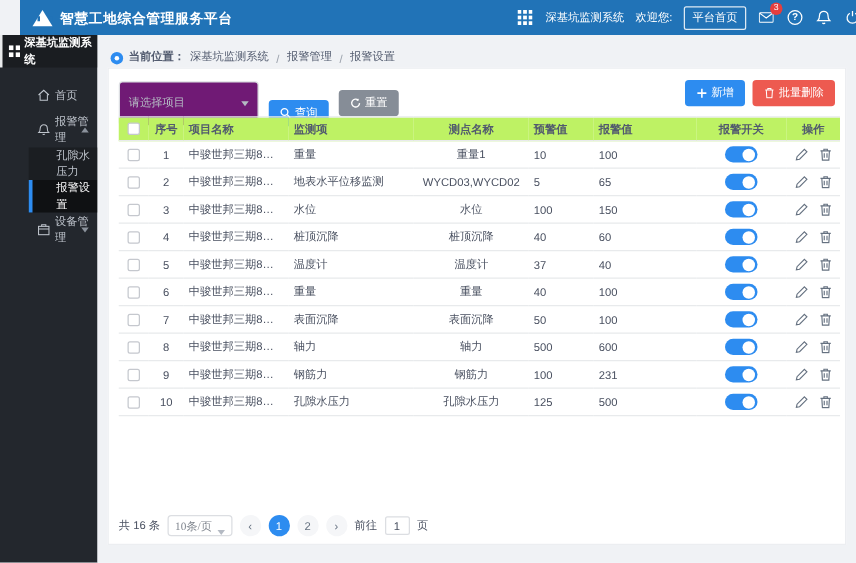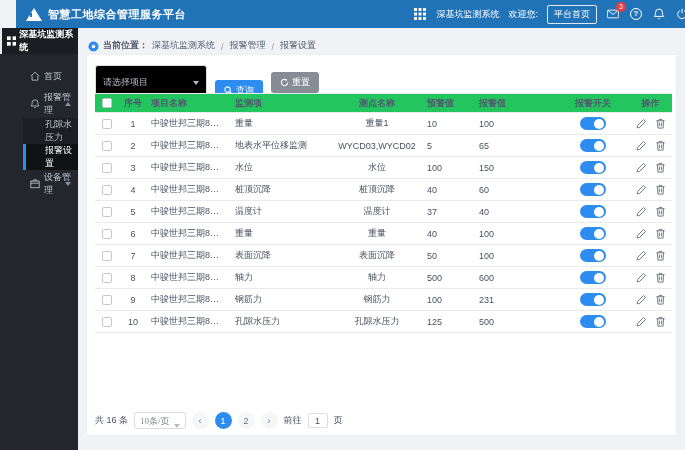--- a/index.html
+++ b/index.html
@@ -40,38 +40,38 @@
     padding-left:22px; background:#1b1e22; cursor:pointer; }
   .submenu-item.active { background:#0f1113; color:#fff; border-left:3px solid #2d8cf0; padding-left:19px; }
   
   .content { position:absolute; left:78px; top:28px; right:0; bottom:0; background:#f0f2f5; }
   .breadcrumb { height:24px; display:flex; align-items:flex-end; gap:4px; padding-left:10px;
     font-size:9px; color:#515a6e; }
   .crumb-sep { color:#9aa1ab; margin:0 2px; }
   .panel { position:absolute; left:8px; right:8px; top:26px; bottom:14px; background:#fff;
     border:1px solid #eceef1; }
   .filters { display:flex; align-items:center; gap:8px; padding:9px 8px 8px 8px; }
-  .select { width:112px; height:36px; border:1px solid #dcdee2; border-radius:3px; background:#000000;
+  .select { width:112px; height:36px; border:1px solid #dcdee2; border-radius:3px; background:#701a75;
     display:flex; align-items:center; justify-content:space-between; padding:0 7px;
     color:#b4bac3; font-size:9px; cursor:pointer; }
   .sel-caret { width:0; height:0; border-left:3px solid transparent; border-right:3px solid transparent;
     border-top:4px solid #b4bac3; }
   .btn { height:21px; border:none; border-radius:3px; color:#fff; font-size:9px;
     display:inline-flex; align-items:center; gap:3px; padding:0 9px; cursor:pointer;
     font-family:inherit; }
   .btn svg { width:9px; height:9px; }
   .btn-query { background:#2d8cf0;margin-top:16px; }
   .btn-reset { background:#868d97; }
   .toolbar { position:absolute; top:9px; right:8px; display:flex; gap:6px; }
   .btn-add { background:#2d8cf0; }
   .btn-del { background:#ed5a50; }
   
   .table-wrap { position:absolute; left:8px; right:8px; top:38px; }
   table { width:100%; border-collapse:collapse; table-layout:fixed; font-size:9px; color:#495060; }
-  th { background:#22c55e; color:#515a6e; font-weight:bold; height:19px; text-align:left;
+  th { background:#bef264; color:#515a6e; font-weight:bold; height:19px; text-align:left;
     padding:0 4px; border-bottom:1px solid #e8eaec; border-top:1px solid #e8eaec; white-space:nowrap; }
   td { height:22px; border-bottom:1px solid #e8eaec; padding:0 4px; white-space:nowrap;
     overflow:hidden; text-overflow:ellipsis; }
   .c { text-align:center; }
   .checkbox { display:inline-block; width:10px; height:10px; border:1px solid #c5c8ce;
     border-radius:2px; background:#fff; vertical-align:middle; cursor:pointer; }
   .switch { display:inline-block; width:26px; height:13px; border-radius:7px; background:#2d8cf0;
     position:relative; vertical-align:middle; cursor:pointer; }
   .switch .knob { position:absolute; top:1.5px; right:2px; width:10px; height:10px;
     border-radius:50%; background:#fff; }
@@ -214,20 +214,34 @@
       </button>
       <button class="btn btn-reset">
         <svg viewBox="0 0 10 10">
             <path d="M8.5 5a3.5 3.5 0 1 1-1-2.5" fill="none" stroke="#fff" stroke-width="1.2"></path>
             <path d="M7.5 0.8v2h-2z" fill="#fff"></path>
           </svg>
         <span>重置</span>
       </button>
     </div>
 
+    <div class="toolbar">
+      <button class="btn btn-add">
+        <svg viewBox="0 0 10 10">
+            <path d="M5 1v8M1 5h8" stroke="#fff" stroke-width="1.4"></path>
+          </svg>
+        <span>新增</span>
+      </button>
+      <button class="btn btn-del">
+        <svg viewBox="0 0 10 11">
+            <path d="M1 2.5h8M3.5 2.5V1h3v1.5M2 2.5l.5 7.5h5l.5-7.5" fill="none" stroke="#fff"></path>
+          </svg>
+        <span>批量删除</span>
+      </button>
+    </div>
 
     <div class="table-wrap">
       <table>
         <colgroup>
           <col style="width:24px">
             <col style="width:28px">
             <col style="width:84px">
           <col style="width:100px">
             <col style="width:92px">
             <col style="width:52px">

